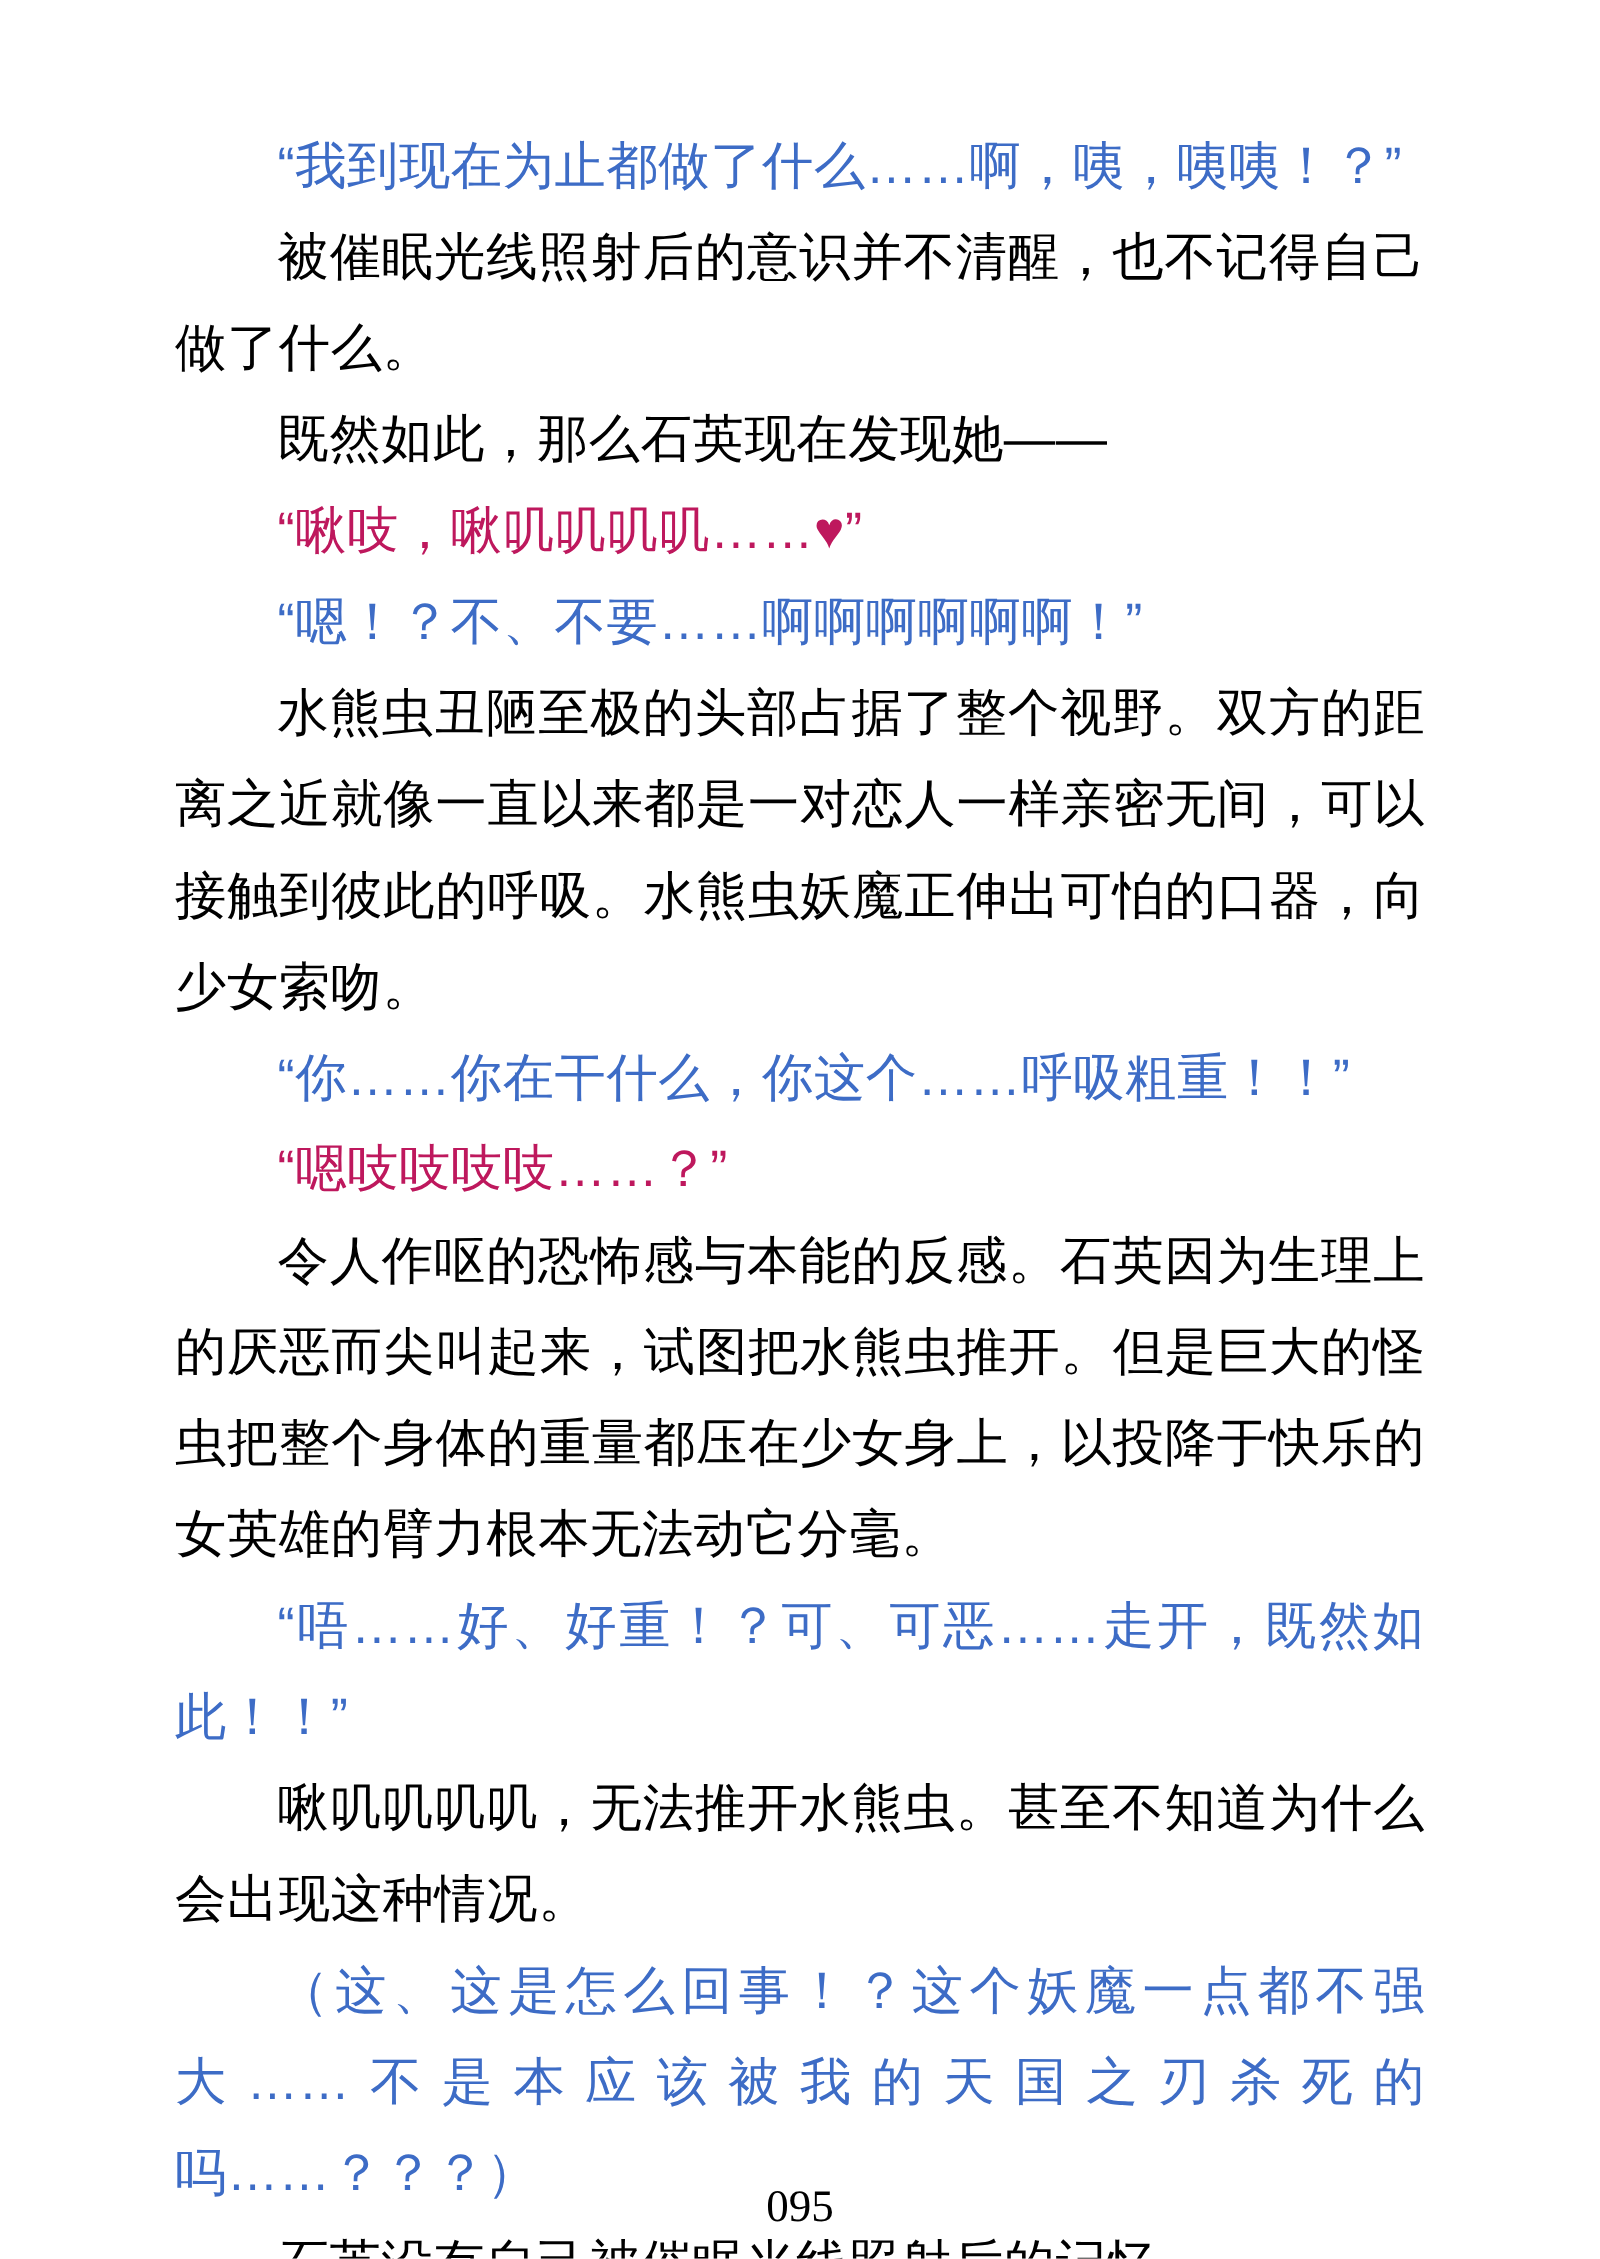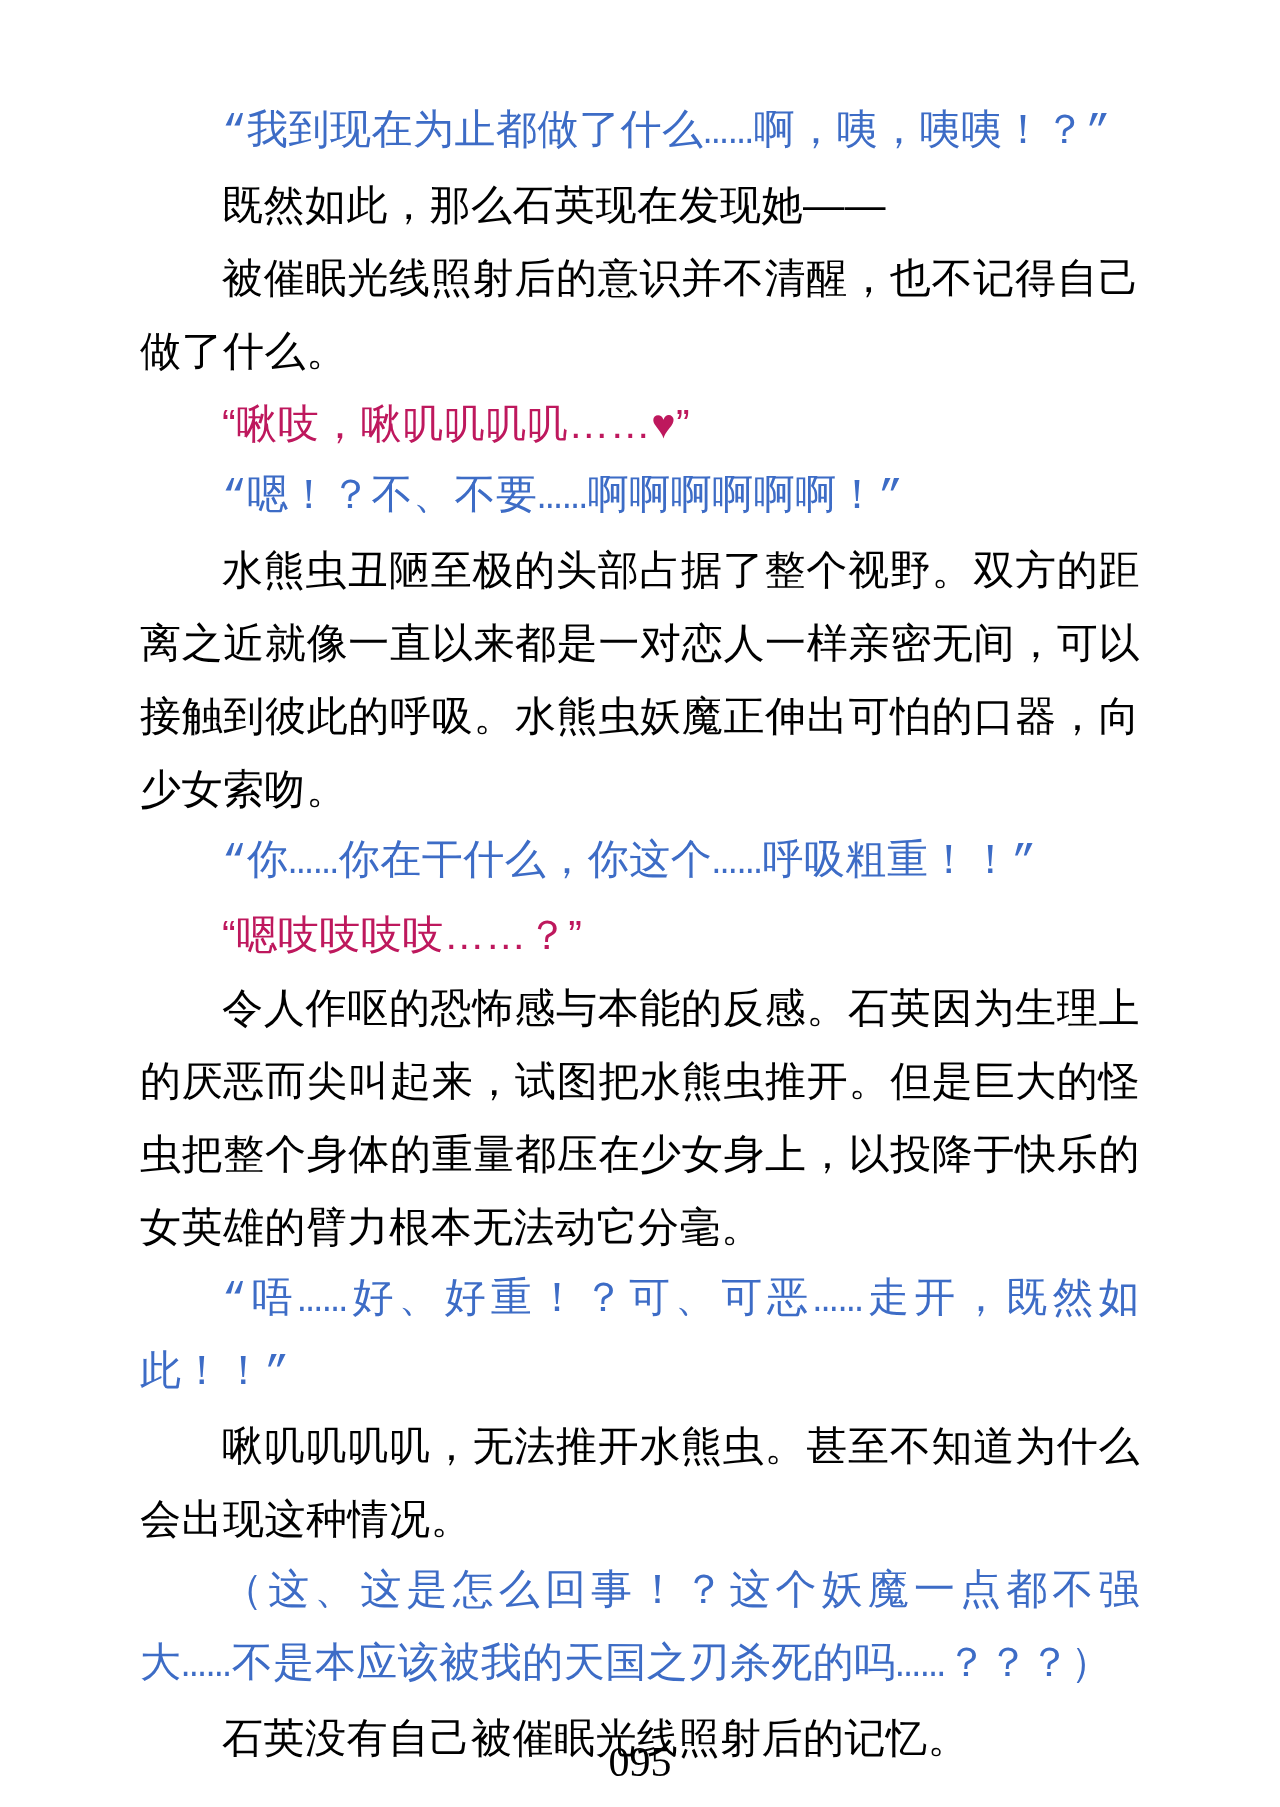--- a/index.html
+++ b/index.html
@@ -15,42 +15,42 @@
     line-height: 73px;
     color: #000000;
     overflow: hidden;
   }
   .page p {
     margin: 0;
     text-indent: 2em;
     text-align: justify;
     letter-spacing: 0.5px;
   }
-  .dialogue { color: #3d6cc6; font-family: Liberation Mono, monospace; }
+  .dialogue { color: #3d6cc6; }
   .monster  { color: #be185d; }
   .page-number {
     position: absolute;
     bottom: 24px;
     left: 0;
     width: 100%;
     text-align: center;
     font-family: "Liberation Serif", serif;
-    font-size: 42px;
+    font-size: 36px;
     line-height: 1;
     color: #000000;
     text-indent: 0;
   }
 </style>
 </head>
 <body>
 
 <div class="page">
   <p class="dialogue">“我到现在为止都做了什么……啊，咦，咦咦！？”</p>
+  <p>被催眠光线照射后的意识并不清醒，也不记得自己做了什么。</p>
   <p>既然如此，那么石英现在发现她——</p>
-  <p>被催眠光线照射后的意识并不清醒，也不记得自己做了什么。</p>
   <p class="monster">“啾吱，啾叽叽叽叽……♥”</p>
   <p class="dialogue">“嗯！？不、不要……啊啊啊啊啊啊！”</p>
   <p>水熊虫丑陋至极的头部占据了整个视野。双方的距离之近就像一直以来都是一对恋人一样亲密无间，可以接触到彼此的呼吸。水熊虫妖魔正伸出可怕的口器，向少女索吻。</p>
   <p class="dialogue">“你……你在干什么，你这个……呼吸粗重！！”</p>
   <p class="monster">“嗯吱吱吱吱……？”</p>
   <p>令人作呕的恐怖感与本能的反感。石英因为生理上的厌恶而尖叫起来，试图把水熊虫推开。但是巨大的怪虫把整个身体的重量都压在少女身上，以投降于快乐的女英雄的臂力根本无法动它分毫。</p>
   <p class="dialogue">“唔……好、好重！？可、可恶……走开，既然如此！！”</p>
   <p>啾叽叽叽叽，无法推开水熊虫。甚至不知道为什么会出现这种情况。</p>
   <p class="dialogue">（这、这是怎么回事！？这个妖魔一点都不强大……不是本应该被我的天国之刃杀死的吗……？？？）</p>
   <p>石英没有自己被催眠光线照射后的记忆。</p>

